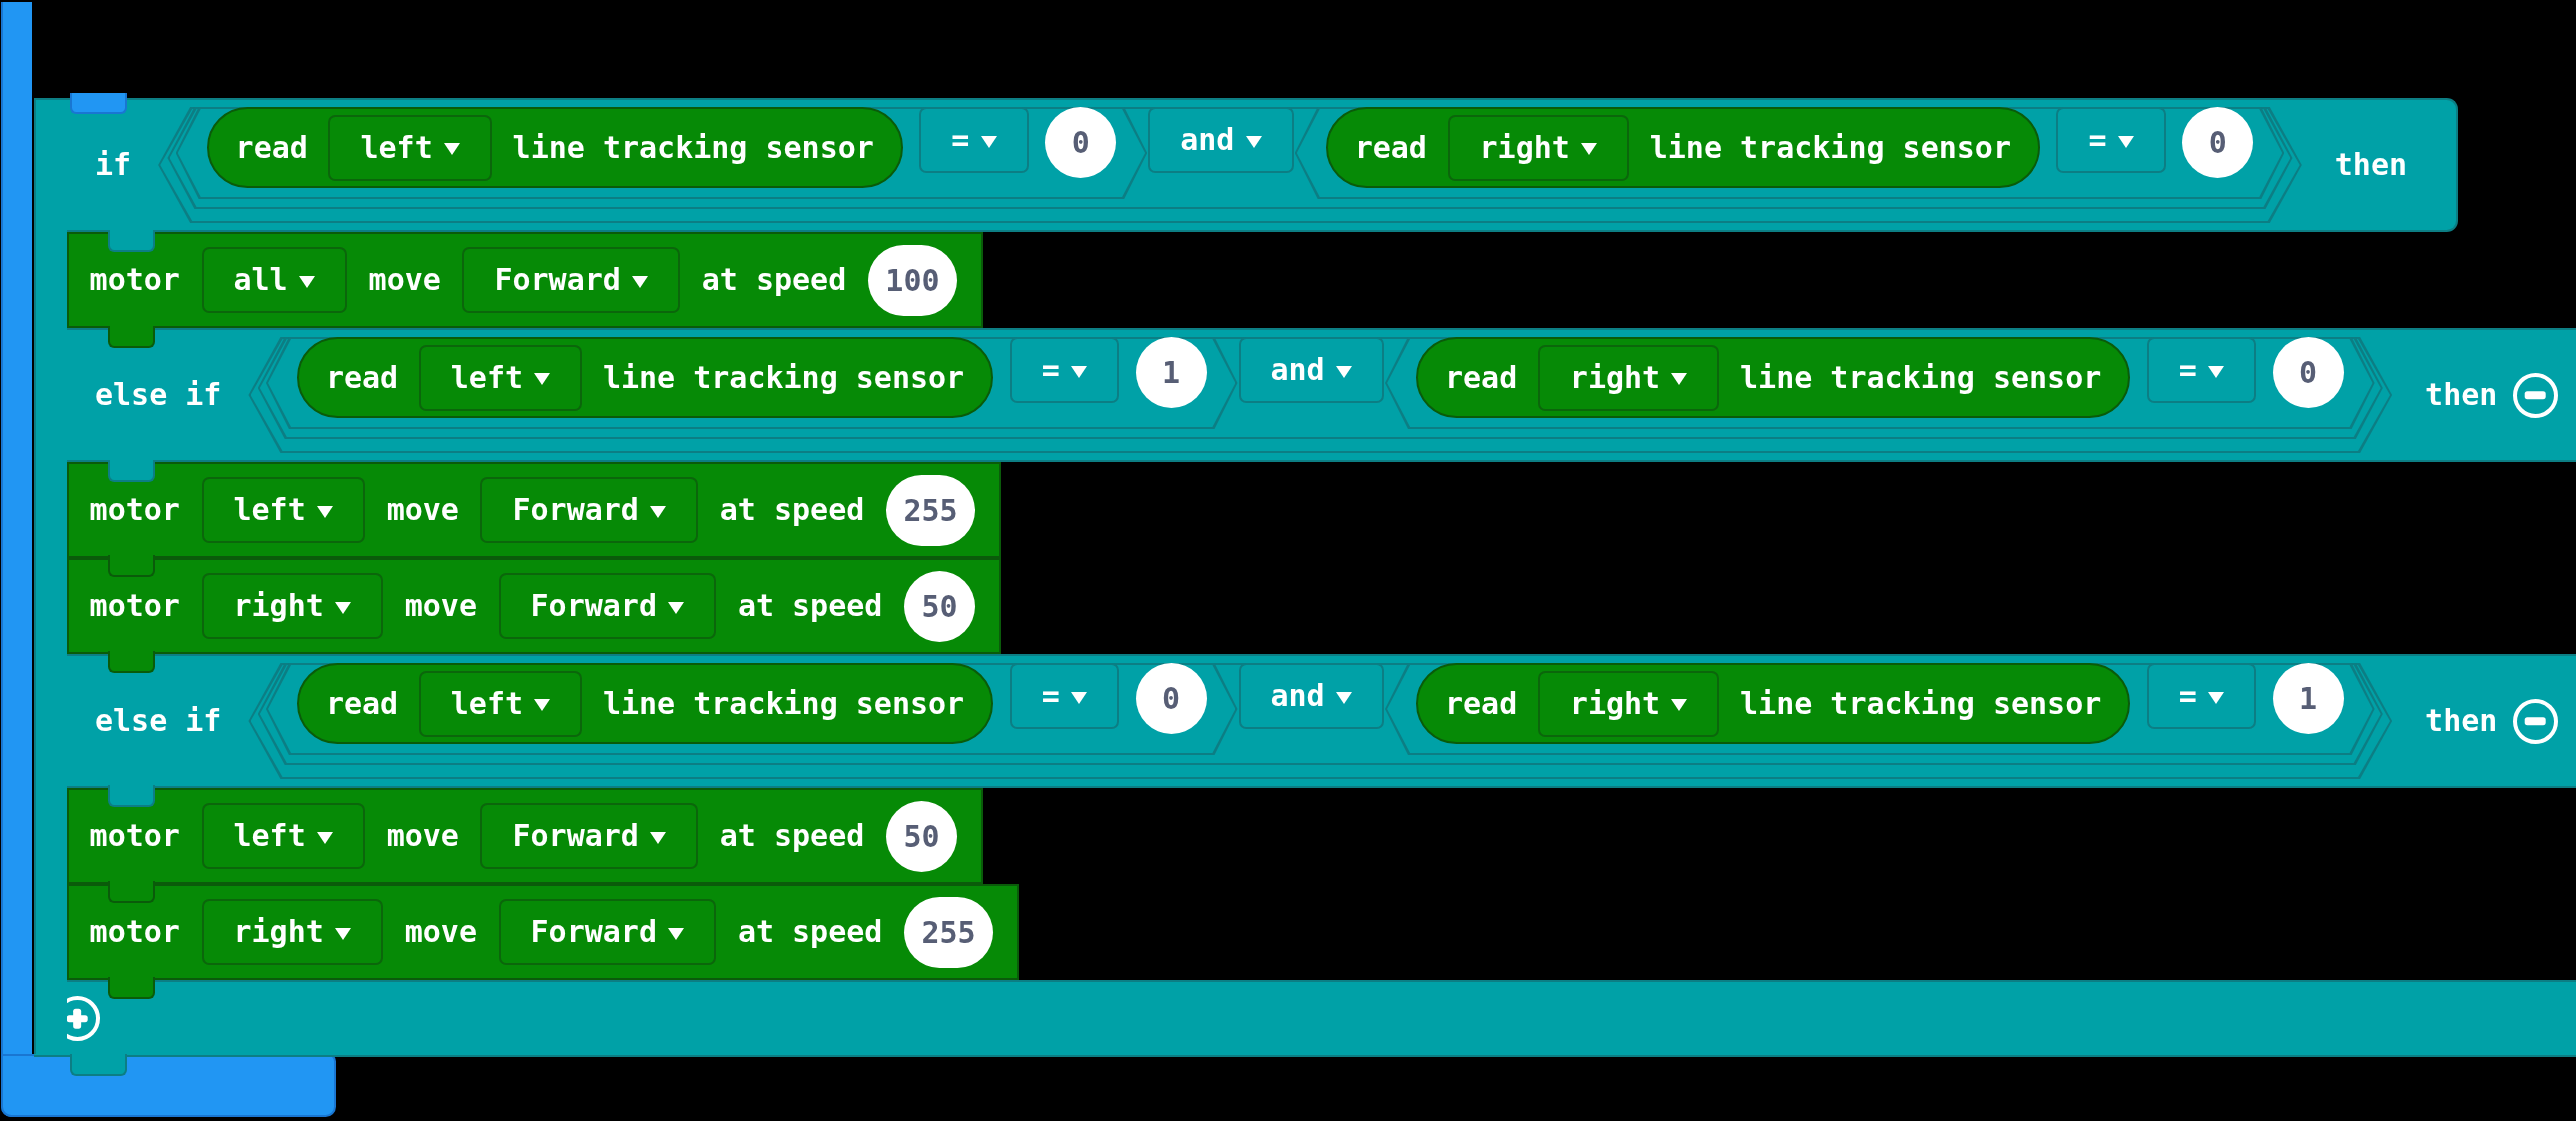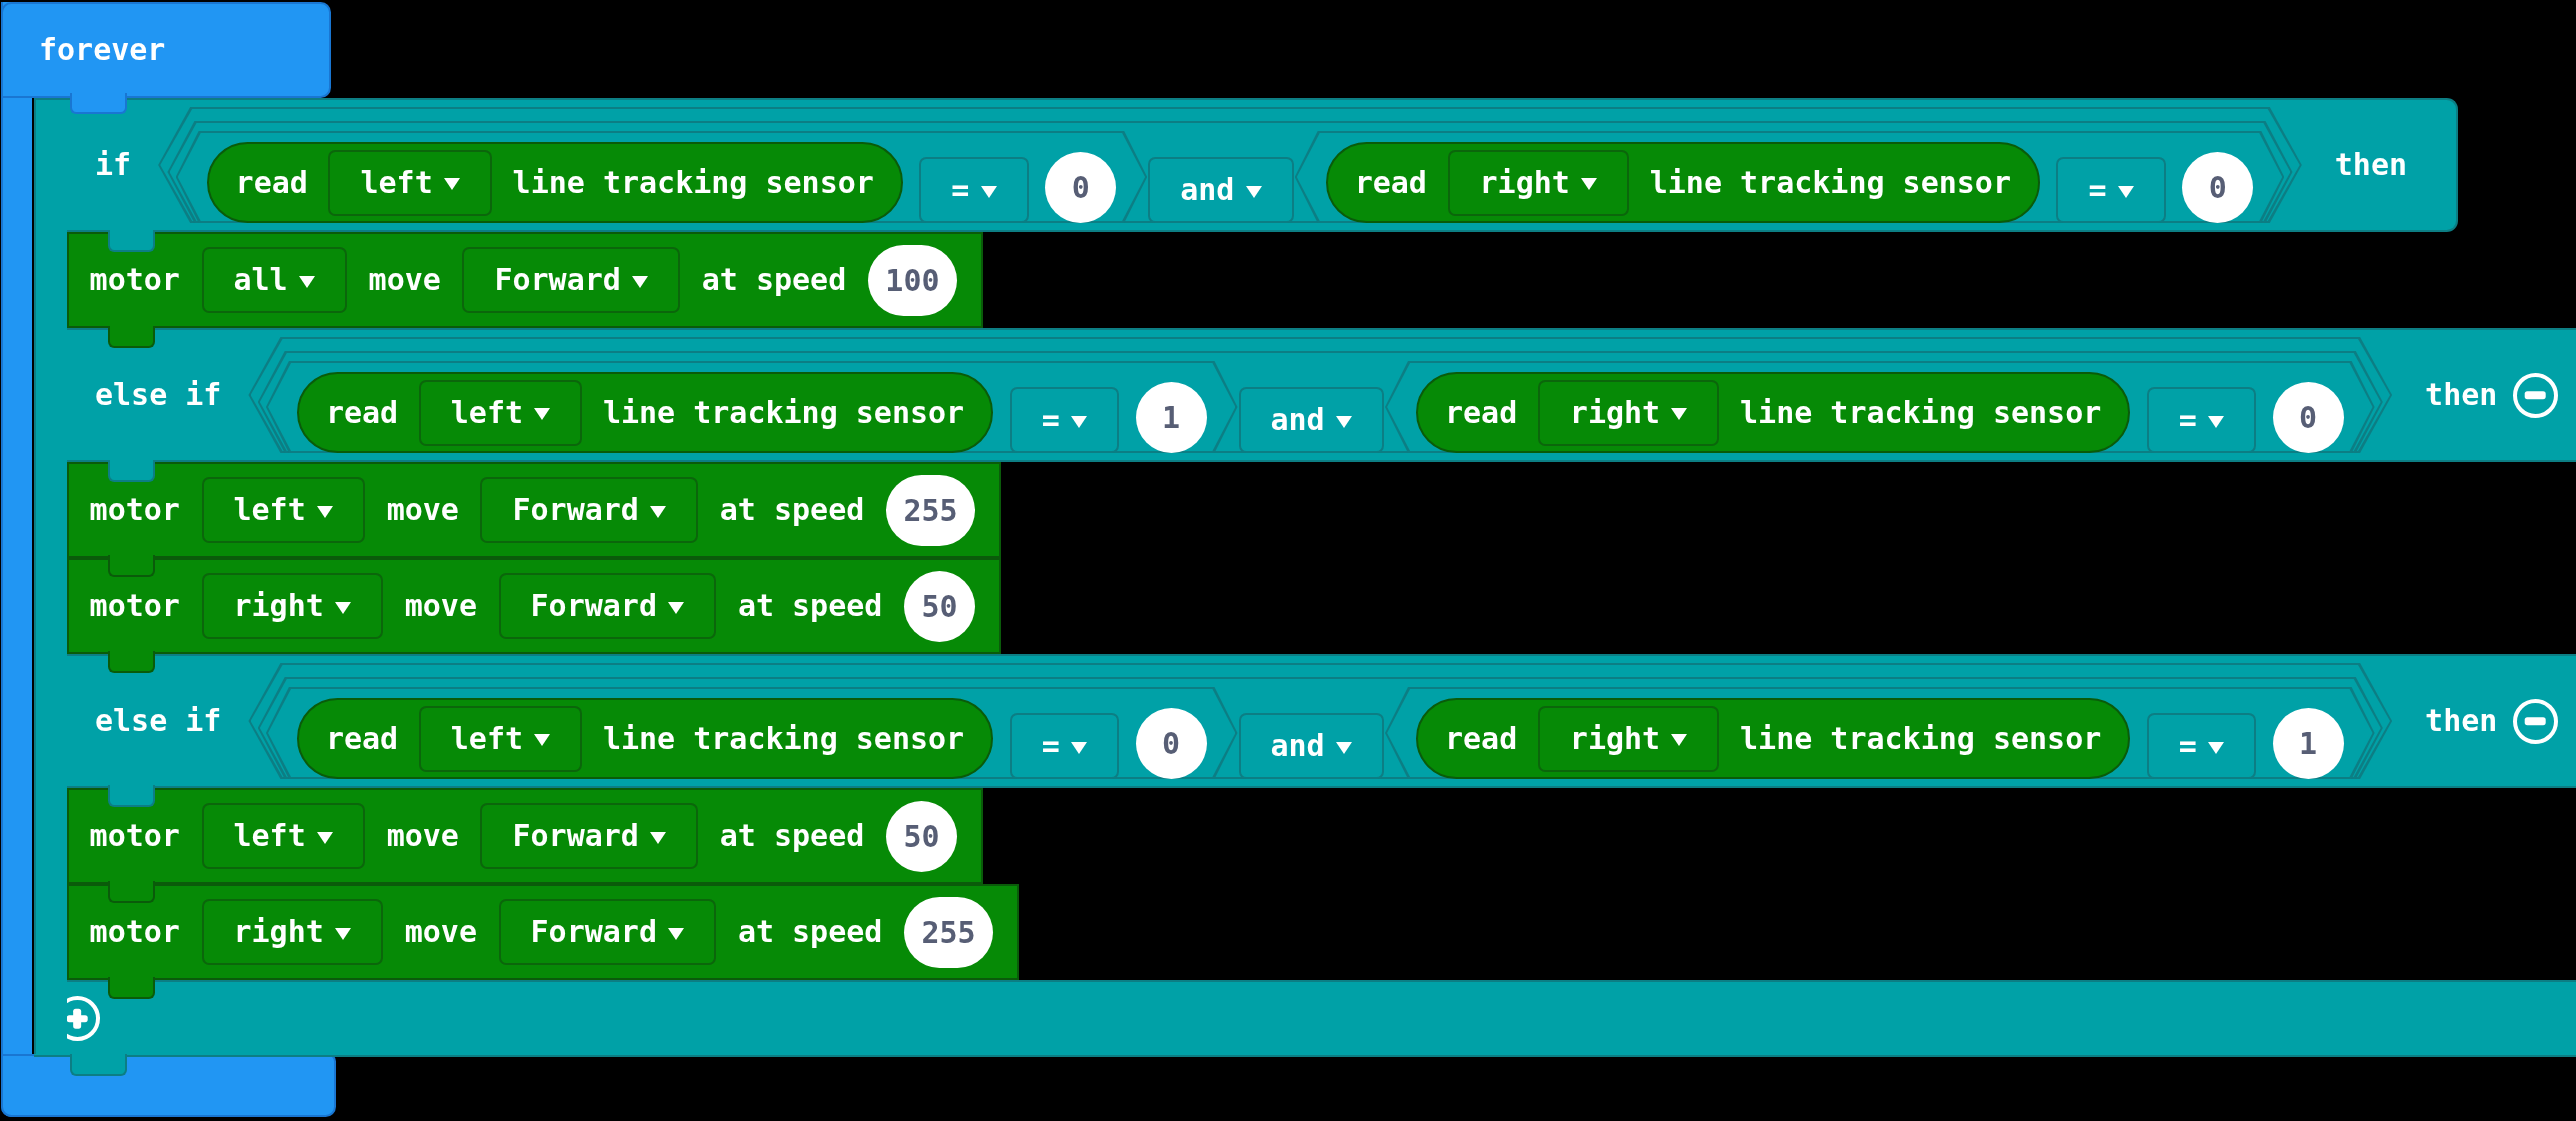--- a/index.html
+++ b/index.html
@@ -45,21 +45,21 @@
 
   
   .bump { position: absolute; height: 21.6px; border-style: solid; border-top: none;
     border-width: 0 2.6px 2.6px 2.6px; border-radius: 0 0 6.2px 6.2px; z-index: 20; }
   .bump.b { background: var(--blue);  border-color: var(--blue-line);  left: 36px;  width: 57px; z-index: 30; }
   .bump.t { background: var(--teal);  border-color: var(--teal-line);  left: 74px; width: 47px; }
   .bump.t.wide { left: 36px; width: 57px; }
   .bump.g { background: var(--green); border-color: var(--green-line); left: 74px; width: 47px; }
 
   
-  .hex { position: relative; display: flex; align-items: flex-end; }
+  .hex { position: relative; display: flex; align-items: flex-start; }
   .hex::before, .hex::after { content: ""; position: absolute;
     clip-path: polygon(var(--pt) 0, calc(100% - var(--pt)) 0, 100% 50%,
                        calc(100% - var(--pt)) 100%, var(--pt) 100%, 0 50%); }
   .hex::before { inset: 0; background: var(--teal-line); }
   .hex::after  { inset: 2.1px; background: var(--teal); }
   .hex > * { position: relative; z-index: 1; }
   .hex.slot { --pt: 32px; height: 116px; padding: 0 9.3px; margin-left: 27px; }
   .hex.andh { --pt: 27px; height: 102px; padding: 0 8.2px; }
   .hex.cmp  { --pt: 23px; height: 92px; padding: 0 31px; gap: 16.5px; }
 
@@ -88,23 +88,20 @@
 
   .kw { margin-right: 0; margin-left: 24px; }
   .then { margin-left: 33px; }
 </style>
 </head>
 <body>
 
 <div class="canvas">
 
   <div class="blue-spine"></div>
-  <div class="forever-bar">
-    <span class="txt">forever</span>
-  </div>
   <div class="blue-bottom"></div>
 
   <div class="ifwrap">
 
     <div class="band">
       <span class="txt kw">if</span>
       <div class="hex slot">
         <div class="hex andh">
           <div class="hex cmp">
             <div class="pill">

